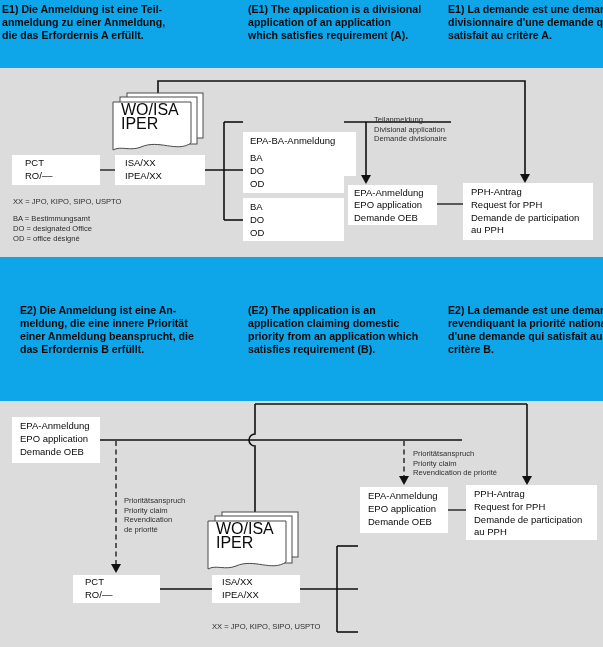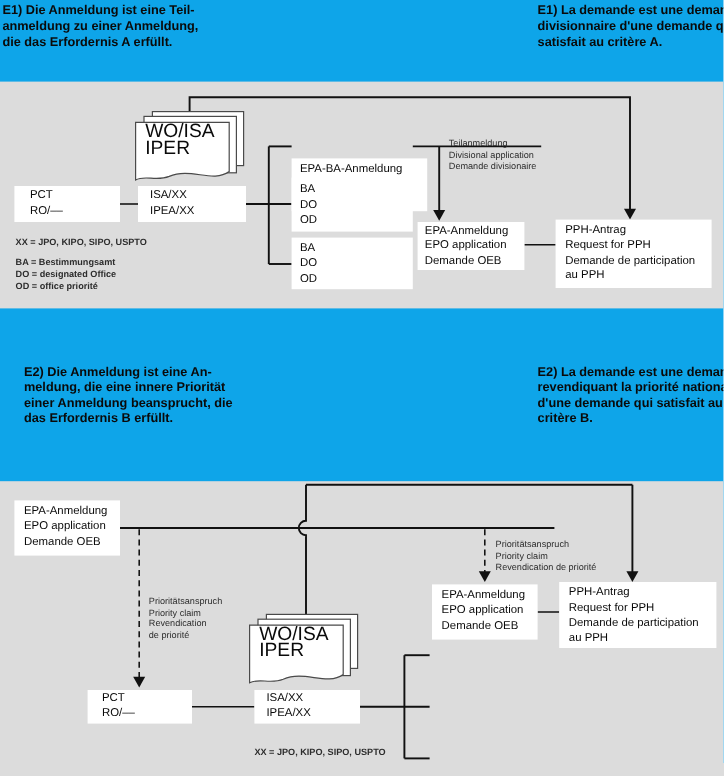--- a/index.html
+++ b/index.html
@@ -17,47 +17,54 @@
     position:absolute;background:#ffffff;font-size:9.5px;line-height:12.8px;
     white-space:pre;color:#0a0a0a;box-sizing:border-box;
   }
   .stack-text{
     position:absolute;font-size:16px;line-height:14px;white-space:pre;color:#0a0a0a;
   }
   .small-label{
     position:absolute;font-size:7.6px;line-height:9.6px;white-space:pre;color:#2d2d2d;
   }
   .legend{
-    position:absolute;font-size:7.6px;line-height:10px;white-space:pre;color:#2d2d2d;font-weight:bold;
+    position:absolute;font-size:7.6px;line-height:10px;white-space:pre;color:#2d2d2d;
   }
   svg#wires{position:absolute;left:0;top:0;pointer-events:none;}
   .wire{stroke:#111;stroke-width:1.6;fill:none;}
   .wire-thin{stroke:#111;stroke-width:1.3;fill:none;}
   .wire-dash{stroke:#111;stroke-width:1.3;fill:none;stroke-dasharray:5,3.5;}
   .ahead{fill:#111;stroke:none;}
   .sheet{fill:#ffffff;stroke:#4a4a4a;stroke-width:1;}
 </style>
 </head>
 <body>
 
 <div id="stage">
 
   <div class="hdr" style="left:2px;top:3px;">E1) Die Anmeldung ist eine Teil-
 anmeldung zu einer Anmeldung,
 die das Erfordernis A erfüllt.</div>
+  <div class="hdr" style="left:248px;top:3px;">(E1) The application is a divisional
+application of an application
+which satisfies requirement (A).</div>
   <div class="hdr" style="left:448px;top:3px;">E1) La demande est une demande
 divisionnaire d'une demande qui
 satisfait au critère A.</div>
 
   <div class="panel" style="top:68px;height:189px;"></div>
 
   <div class="hdr" style="left:20px;top:304px;">E2) Die Anmeldung ist eine An-
 meldung, die eine innere Priorität
 einer Anmeldung beansprucht, die
 das Erfordernis B erfüllt.</div>
+  <div class="hdr" style="left:248px;top:304px;">(E2) The application is an
+application claiming domestic
+priority from an application which
+satisfies requirement (B).</div>
   <div class="hdr" style="left:448px;top:304px;">E2) La demande est une demande
 revendiquant la priorité nationale
 d'une demande qui satisfait au
 critère B.</div>
 
   <div class="panel" style="top:401px;height:246px;"></div>
 
   <svg id="wires" width="603" height="647" viewBox="0 0 603 647">
 
     <path class="wire" d="M158,97 L158,81 L525,81 L525,176"></path>
@@ -120,21 +127,21 @@
   <div class="box" style="left:463px;top:183px;width:130px;height:57px;padding:3px 0 0 8px;">PPH-Antrag
 Request for PPH
 Demande de participation
 au PPH</div>
   <div class="small-label" style="left:374px;top:115px;">Teilanmeldung
 Divisional application
 Demande divisionaire</div>
   <div class="legend" style="left:13px;top:197px;">XX = JPO, KIPO, SIPO, USPTO</div>
   <div class="legend" style="left:13px;top:214px;">BA = Bestimmungsamt
 DO = designated Office
-OD = office priorité</div>
+OD = office désigné</div>
 
   <div class="box" style="left:12px;top:417px;width:88px;height:46px;padding:3px 0 0 8px;">EPA-Anmeldung
 EPO application
 Demande OEB</div>
   <div class="small-label" style="left:124px;top:496px;">Prioritätsanspruch
 Priority claim
 Revendication
 de priorité</div>
   <div class="small-label" style="left:413px;top:449px;">Prioritätsanspruch
 Priority claim

